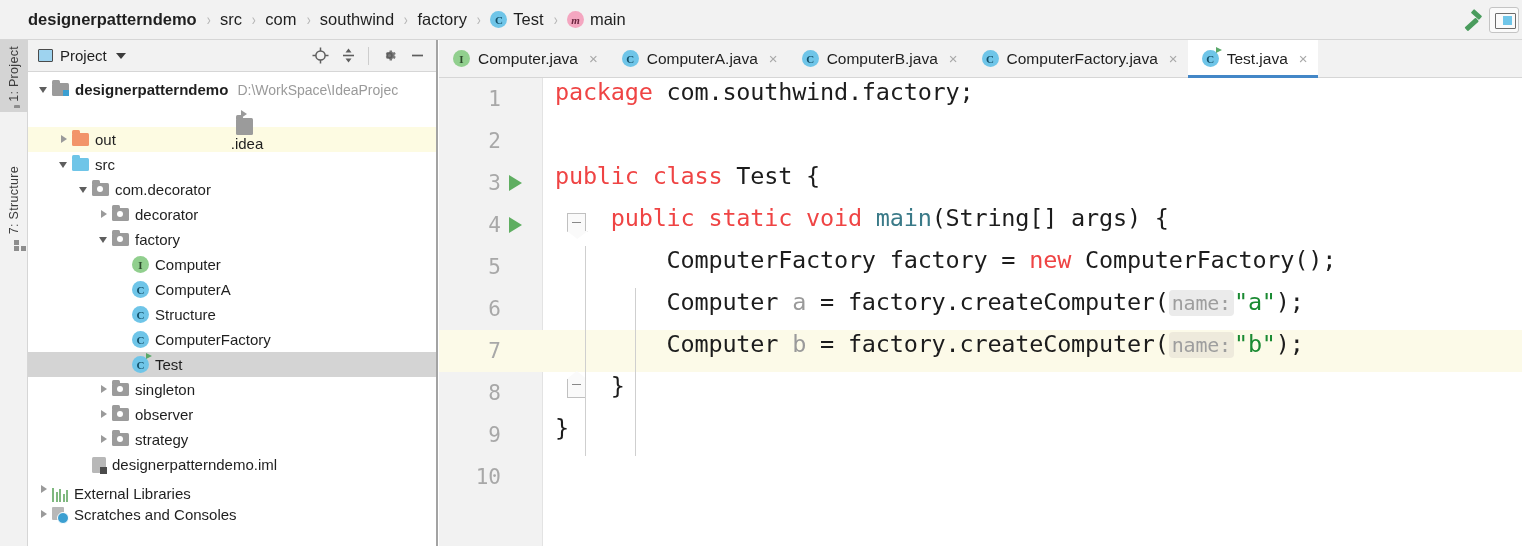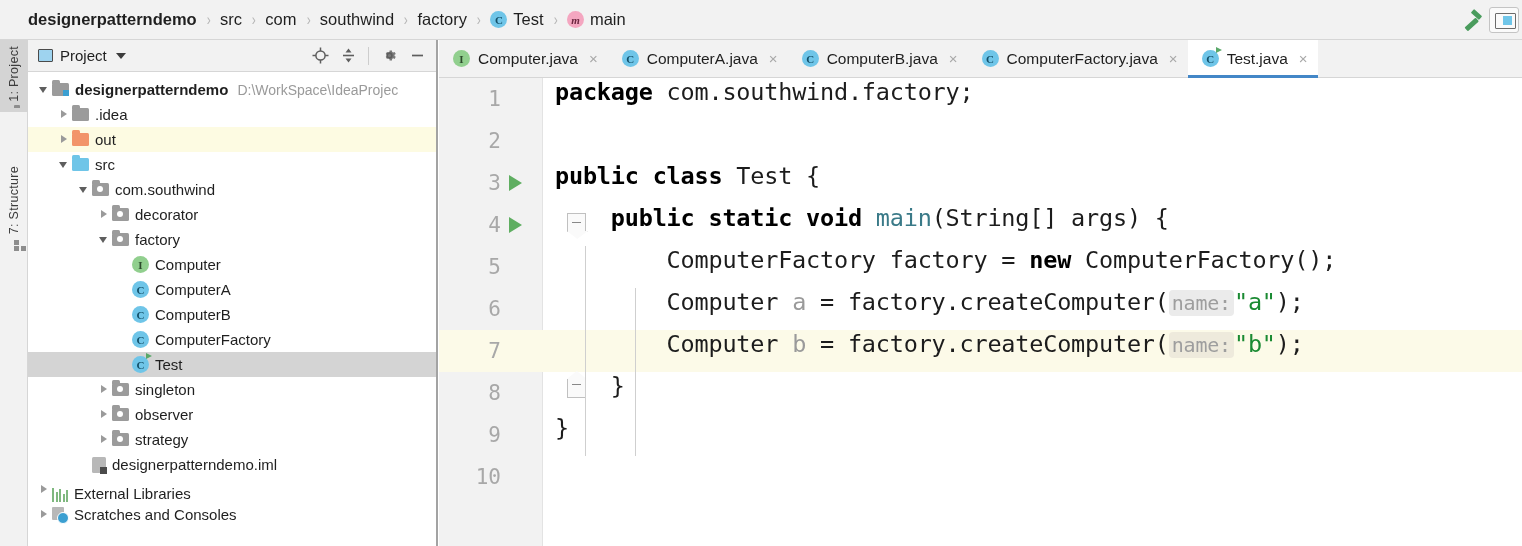--- a/index.html
+++ b/index.html
@@ -190,21 +190,21 @@
     border-left:1.2px solid transparent;
   }
   .fold-end:after { content:""; position:absolute; left:4px; top:5px; width:9px; height:1.4px; background:#888; }
 
   .codetext {
     position:absolute; left:116px; top:0; right:0;
     font-family:"DejaVu Sans Mono", monospace; font-size:23.5px;
     color:#1c1c1c; letter-spacing:-0.2px; white-space:pre;
   }
 
-  .kw   { color:#000000;font-weight:bold; }
+  .kw   { color:#ef4444; }
   .str  { color:#1a8a32; }
   .mth  { color:#3a7a88; }
   .lvar { color:#9a9a9a; }
   .hint {
     color:#9e9e9e; background:#ebebeb; border-radius:4px;
     padding:1px 3px; font-size:20px;
   }
   .cl.caret .hint { background:#eeeadc; }
 
   .vline { position:absolute; width:1px; background:#cfcfcf; }
@@ -306,39 +306,39 @@
         </div>
       </div>
     </div>
     <div class="tree" id="tree">
         <div class="trow" style="padding-left: 8px;">
           <span class="tw d"></span>
           <span class="fld gray modbadge"></span>
           <span class="tlabel" style="font-weight: bold;">designerpatterndemo</span>
           <span class="tpath">D:\WorkSpace\IdeaProjec</span>
         </div>
-        <div class="trow" style="padding-left: 28px;">
+        <div class="trow" style="padding-left: 28px; flex-direction: column;">
           <span class="tw r"></span>
           <span class="fld gray"></span>
           <span class="tlabel">.idea</span>
         </div>
         <div class="trow hl" style="padding-left: 28px;">
           <span class="tw r"></span>
           <span class="fld orange"></span>
           <span class="tlabel">out</span>
         </div>
         <div class="trow" style="padding-left: 28px;">
           <span class="tw d"></span>
           <span class="fld blue"></span>
           <span class="tlabel">src</span>
         </div>
         <div class="trow" style="padding-left: 48px;">
           <span class="tw d"></span>
           <span class="fld gray pkg"></span>
-          <span class="tlabel">com.southwind</span>
+          <span class="tlabel">com.decorator</span>
         </div>
         <div class="trow" style="padding-left: 68px;">
           <span class="tw r"></span>
           <span class="fld gray pkg"></span>
           <span class="tlabel">decorator</span>
         </div>
         <div class="trow" style="padding-left: 68px;">
           <span class="tw d"></span>
           <span class="fld gray pkg"></span>
           <span class="tlabel">factory</span>
@@ -349,21 +349,21 @@
           <span class="tlabel">Computer</span>
         </div>
         <div class="trow" style="padding-left: 88px;">
           <span class="tw"></span>
           <span class="jico cls">C</span>
           <span class="tlabel">ComputerA</span>
         </div>
         <div class="trow" style="padding-left: 88px;">
           <span class="tw"></span>
           <span class="jico cls">C</span>
-          <span class="tlabel">ComputerB</span>
+          <span class="tlabel">Structure</span>
         </div>
         <div class="trow" style="padding-left: 88px;">
           <span class="tw"></span>
           <span class="jico cls">C</span>
           <span class="tlabel">ComputerFactory</span>
         </div>
         <div class="trow sel" style="padding-left: 88px;">
           <span class="tw"></span>
           <span class="jico cls">C<i class="runbadge"></i></span>
           <span class="tlabel">Test</span>

